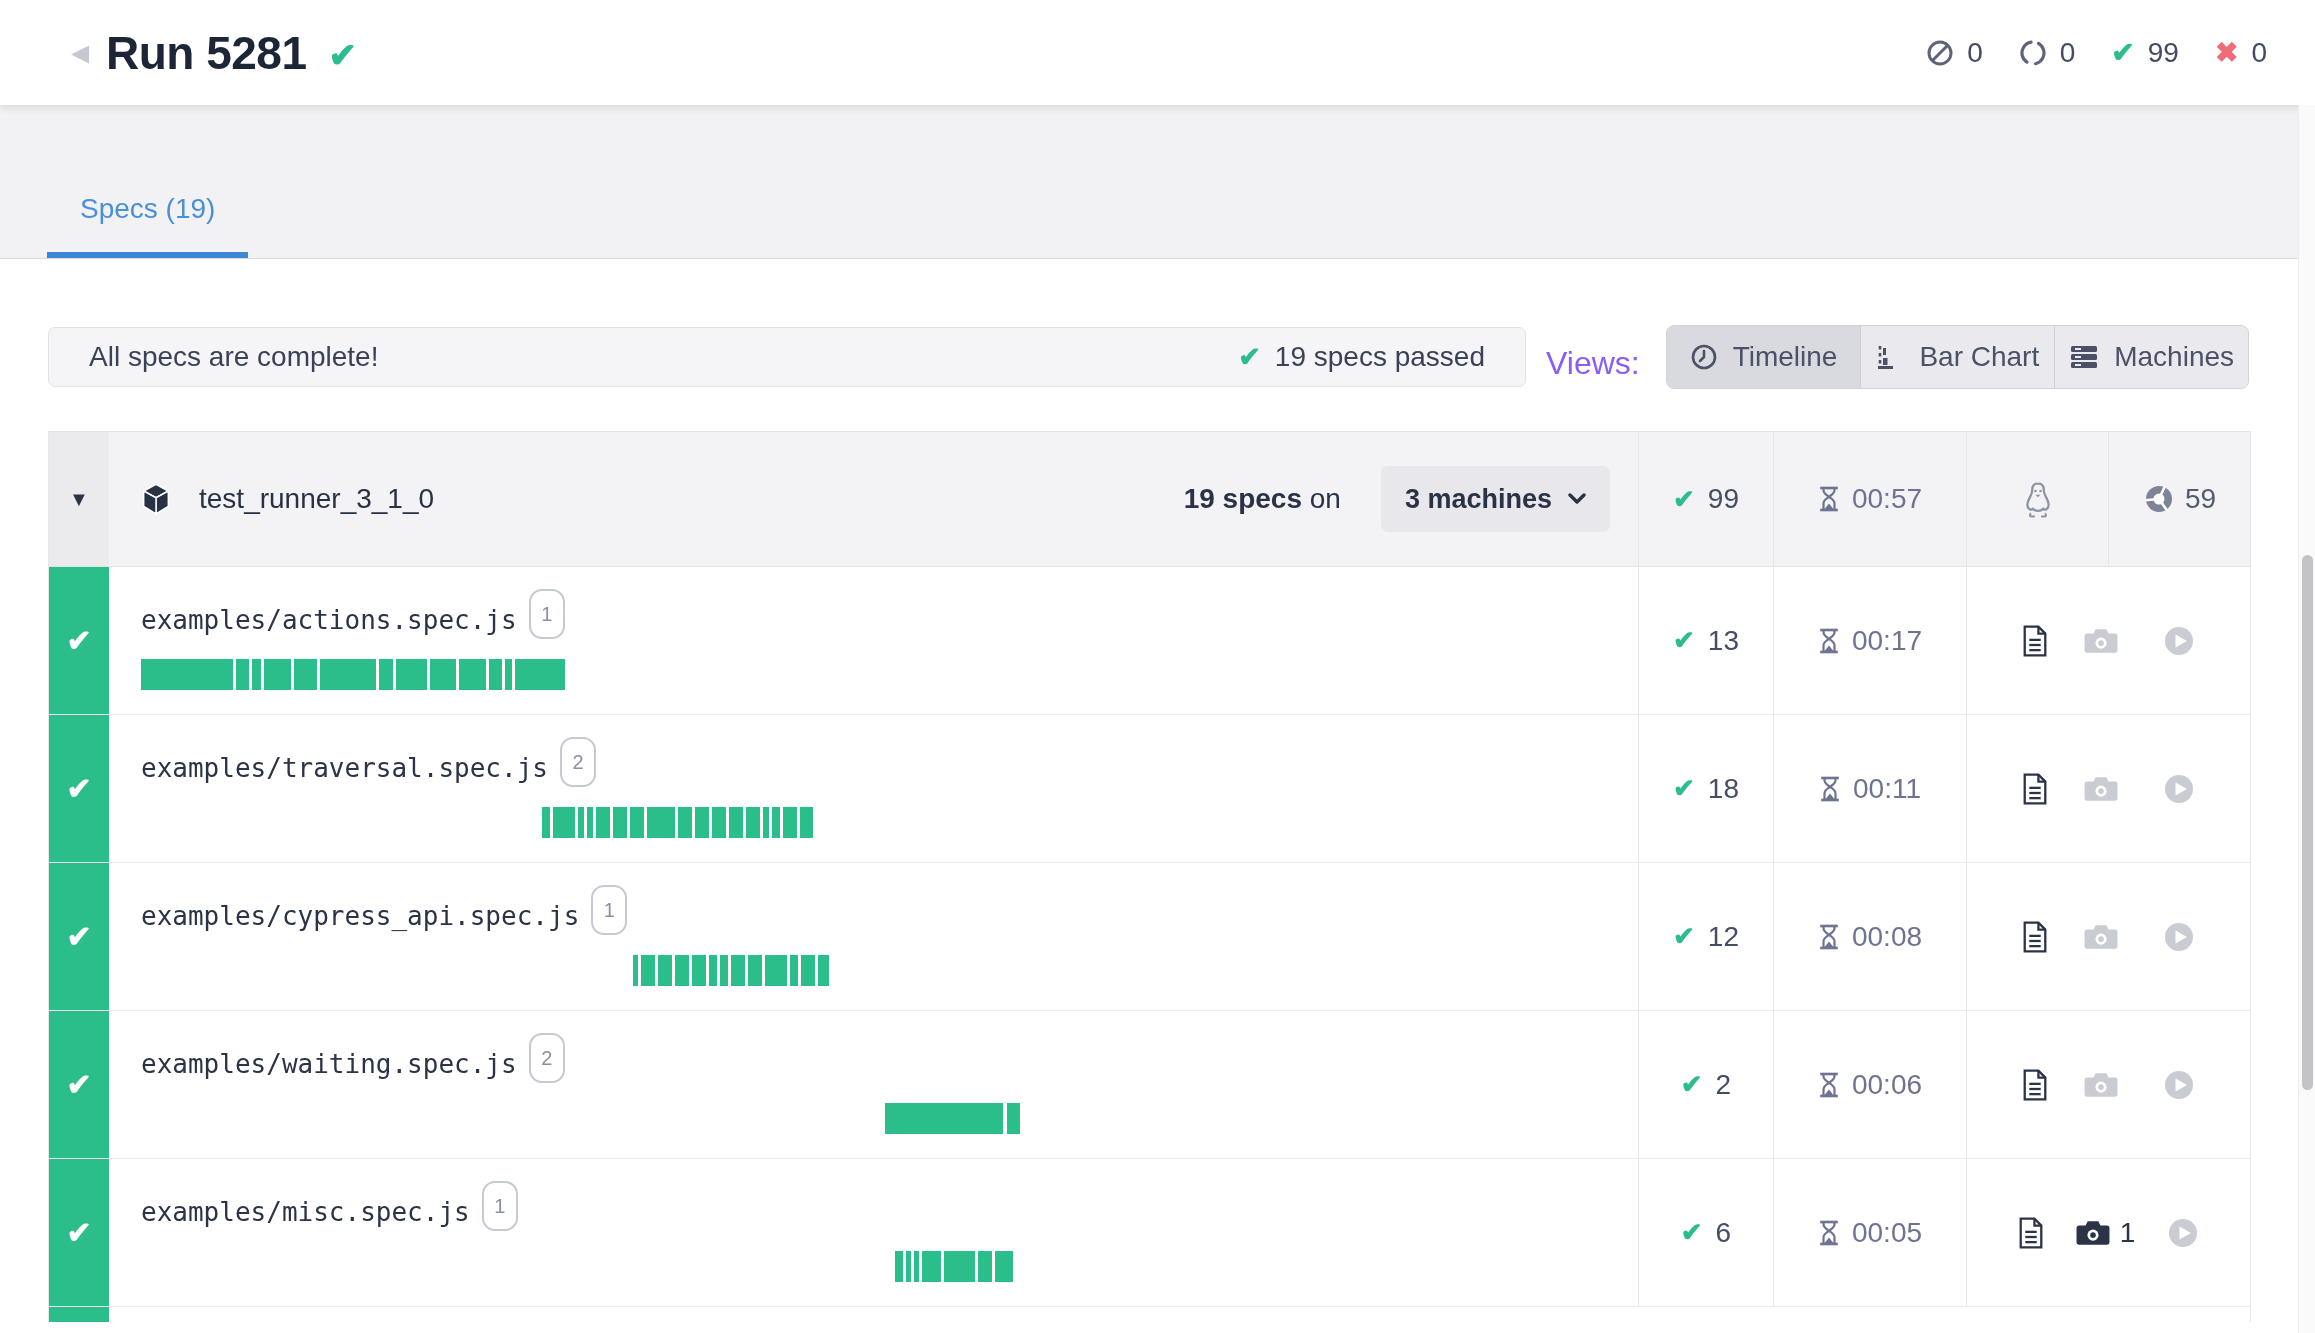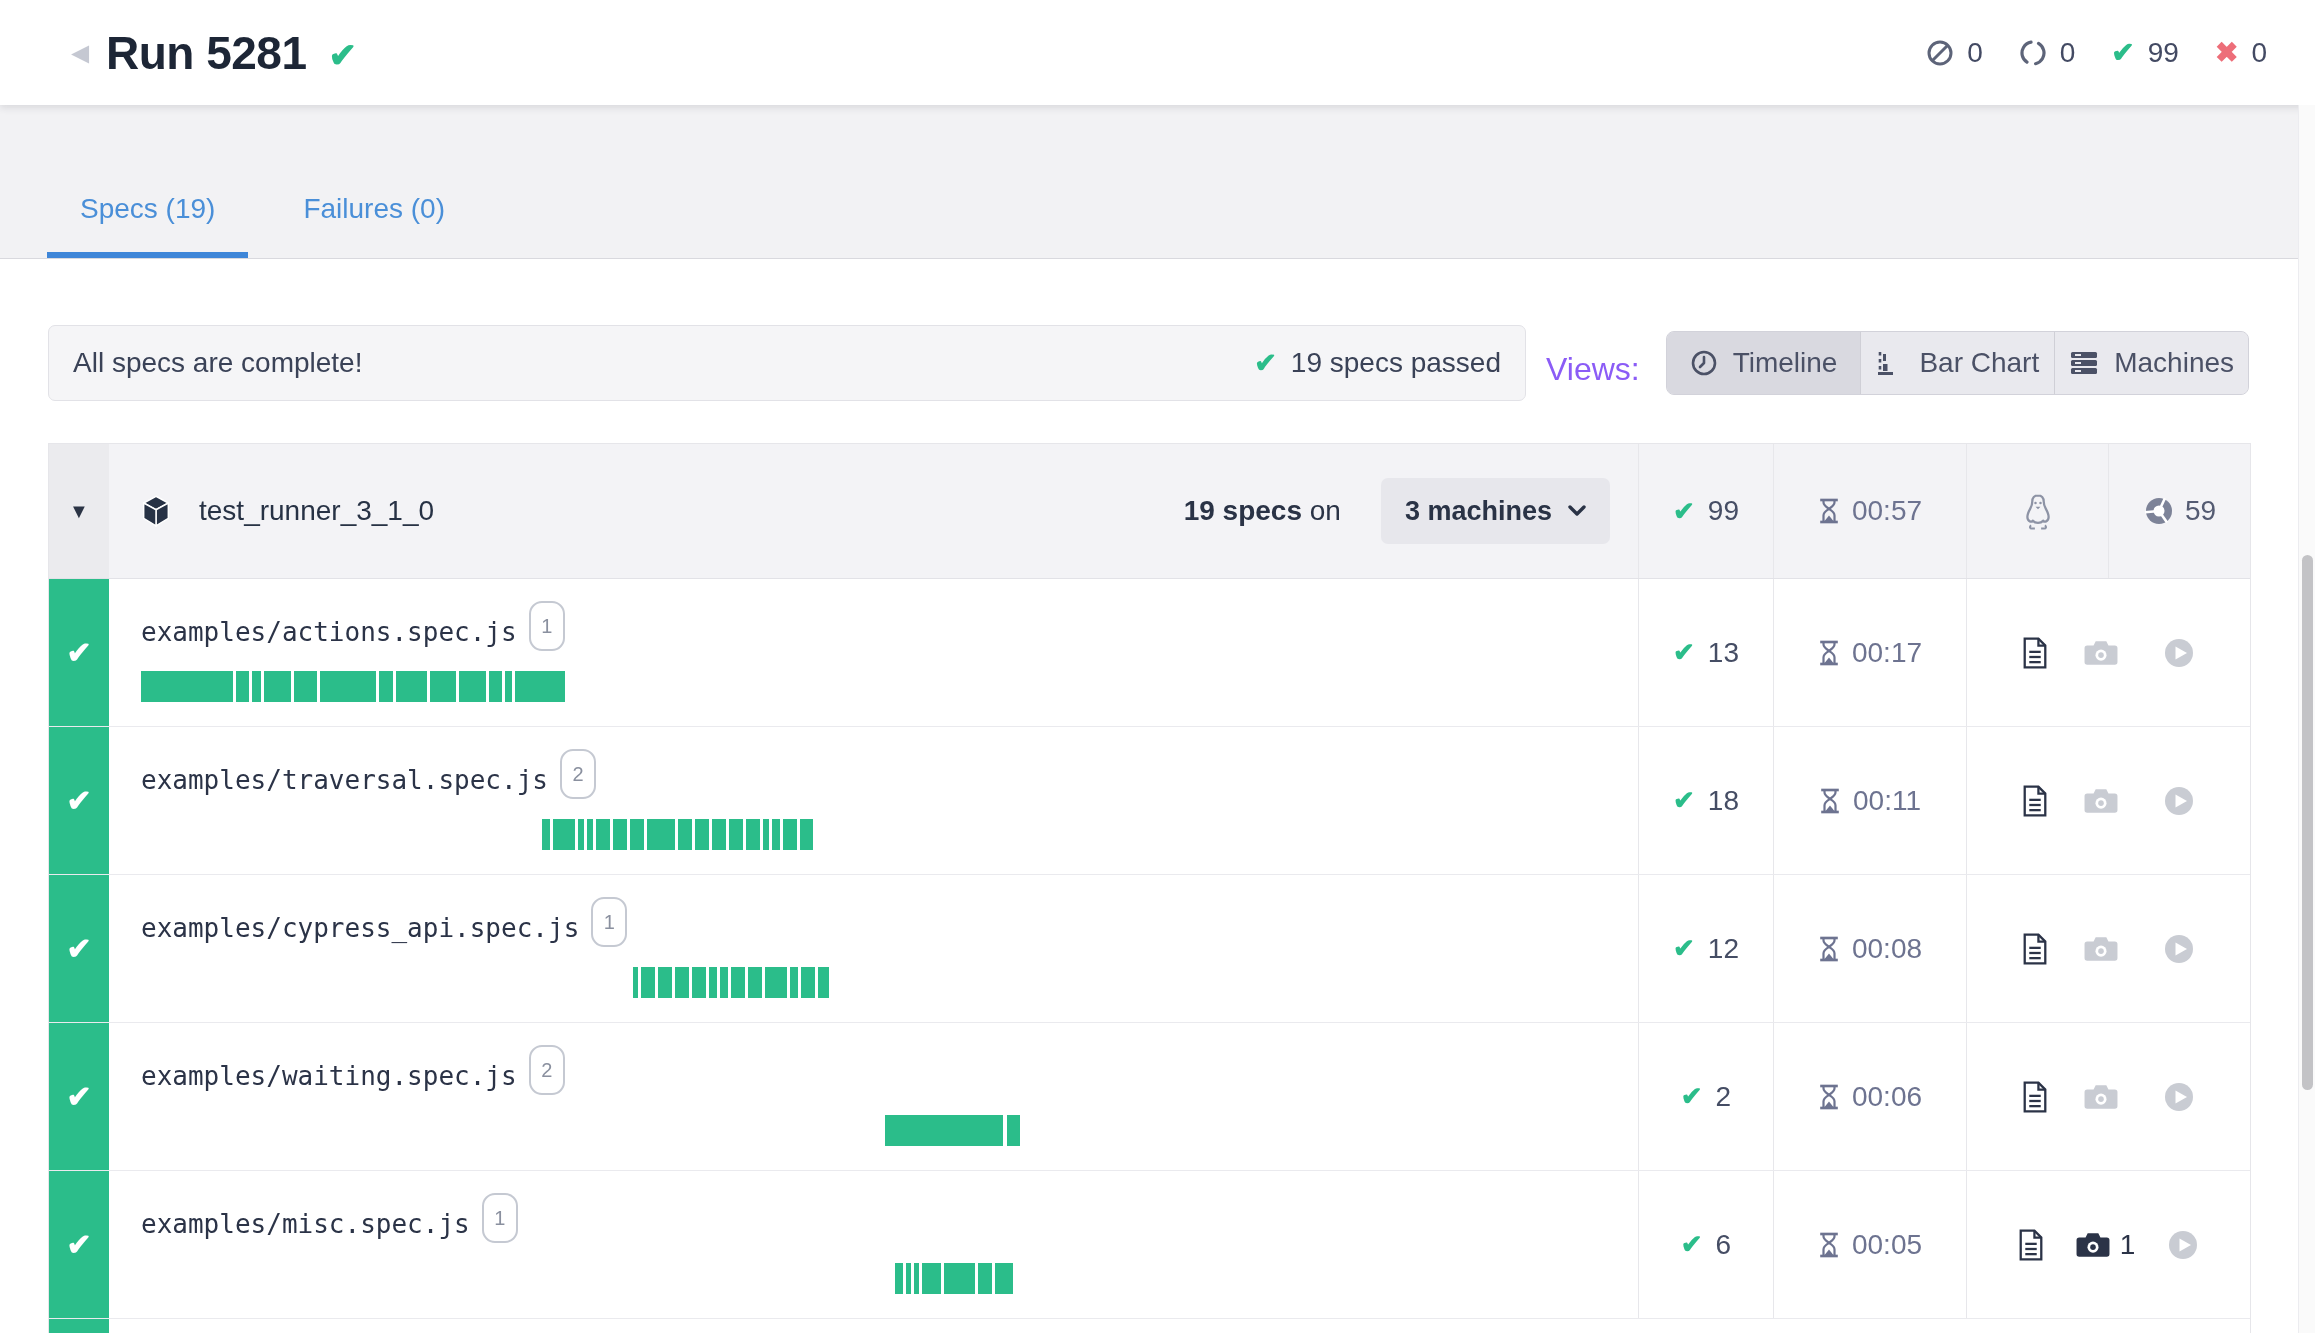--- a/index.html
+++ b/index.html
@@ -19,21 +19,21 @@
 .glyph-fail{color:#ed6e79}
 
 
 .tabs-strip{height:154px;background:#f2f2f4;border-bottom:1px solid #d9d9de;display:flex;align-items:flex-end;padding-left:47px;position:relative;z-index:1}
 .tab{height:92px;display:flex;align-items:center;padding:0 33px;font-size:28px;color:#4a8fd8;cursor:pointer;border-bottom:6px solid transparent;margin-right:22px}
 .tab.active{border-bottom-color:#3e86d8}
 
 
 .content{padding:0 66px 0 48px}
 .banner-row{margin-top:66px;display:flex;align-items:center}
-.banner{flex:0 0 1478px;height:76px;background:#f5f5f7;border:1px solid #e2e2e7;border-radius:7px;display:flex;align-items:center;padding:0 24px;font-size:28px;color:#3a4257}
+.banner{flex:0 0 1478px;height:60px;background:#f5f5f7;border:1px solid #e2e2e7;border-radius:7px;display:flex;align-items:center;padding:0 40px;font-size:28px;color:#3a4257}
 .banner .spacer{flex:1}
 .banner-pass{display:flex;align-items:center;gap:14px}
 .banner-pass .glyph{color:#2bbd8a;font-weight:bold;font-size:27px}
 .views-label{margin:12px 26px 0 20px;font-size:32px;color:#8b5cf6;white-space:nowrap}
 .btn-group{display:flex;height:64px;border:1px solid #d2d2da;border-radius:8px;overflow:hidden;background:#e9e9ee}
 .view-btn{width:202px;display:flex;align-items:center;justify-content:center;gap:15px;font-size:28px;color:#4b5166;cursor:pointer;background:#e9e9ee;border-left:1px solid #cfcfd6}
 .view-btn:first-child{border-left:none}
 .view-btn.active{background:#d9d9e0}
 .view-btn svg{display:block}
 
@@ -104,23 +104,20 @@
       <span class="glyph glyph-fail">✖</span>
       <span>0</span>
     </div>
   </div>
 </header>
 
 <nav class="tabs-strip">
   <div class="tab active">
     <span>Specs (19)</span>
   </div>
-  <div class="tab">
-    <span>Failures (0)</span>
-  </div>
 </nav>
 
 <main class="content">
 
   <div class="banner-row">
     <div class="banner">
       <span>All specs are complete!</span>
       <span class="spacer"></span>
       <span class="banner-pass">
         <span class="glyph">✔</span>

